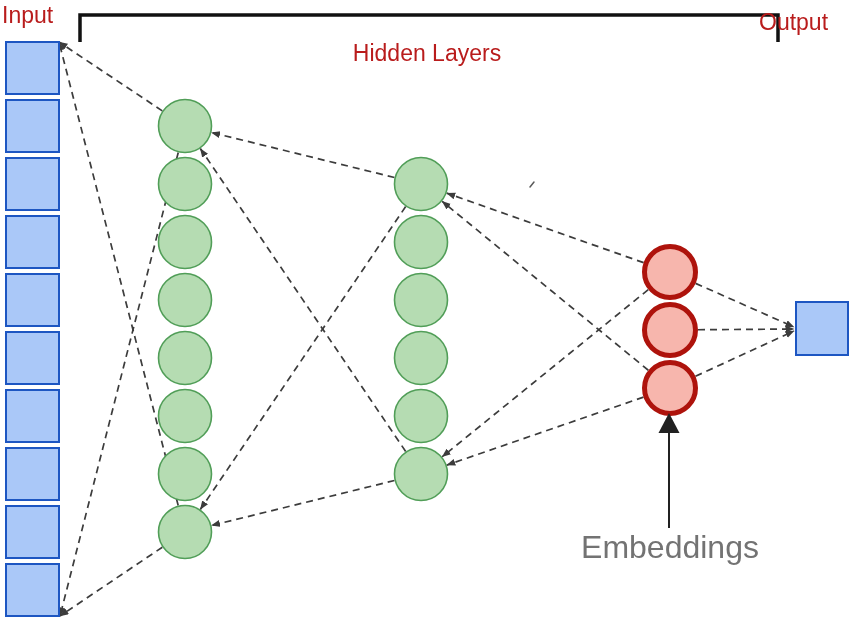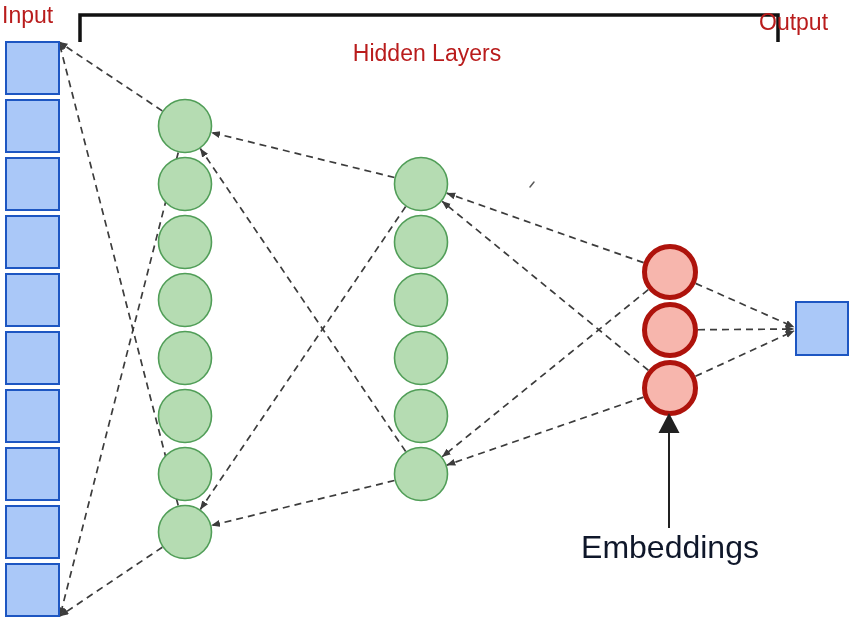--- a/index.html
+++ b/index.html
@@ -18,21 +18,21 @@
     line-height:1.12;
   }
   .lbl-input{left:2px;top:3px;font-size:23px;}
   .lbl-hidden{
     left:342px;top:2px;width:170px;
     text-align:center;font-size:23px;
     background:#ffffff; 
     margin-top:39px;
   }
   .lbl-output{left:759px;top:10px;font-size:23px;}
-  .lbl-embeddings{left:565px;top:530px;width:210px;text-align:center;font-size:32px;color:#0f172a;}
+  .lbl-embeddings{left:565px;top:530px;width:210px;text-align:center;font-size:32px;color:#737373;}
 </style>
 </head>
 <body>
 
 <div class="stage">
   <svg id="net-svg" width="865" height="619" viewBox="0 0 865 619">
       <defs>
         <marker id="arw" markerWidth="10" markerHeight="8" refX="8.5" refY="3.5" orient="auto" markerUnits="userSpaceOnUse">
           <path d="M0,0 L9,3.5 L0,7 Z" fill="#3c3c3c"></path>
         </marker>

